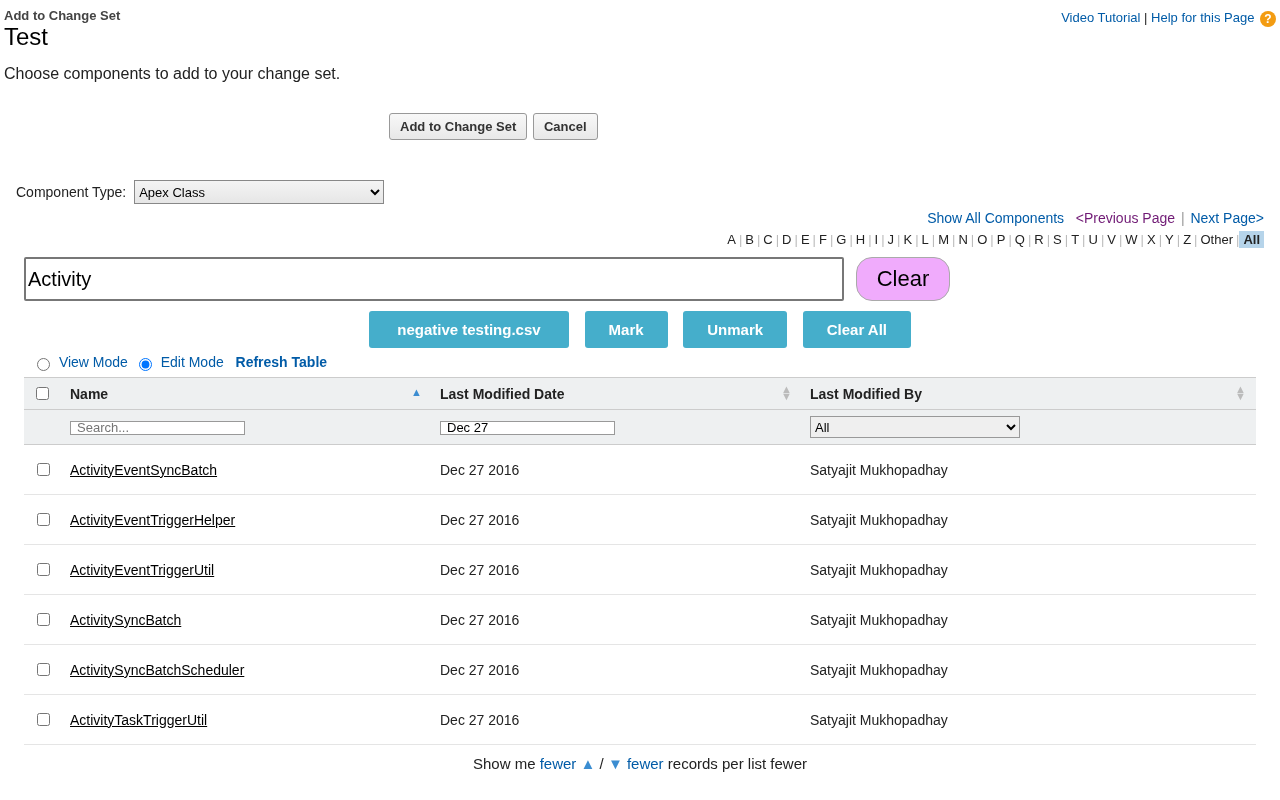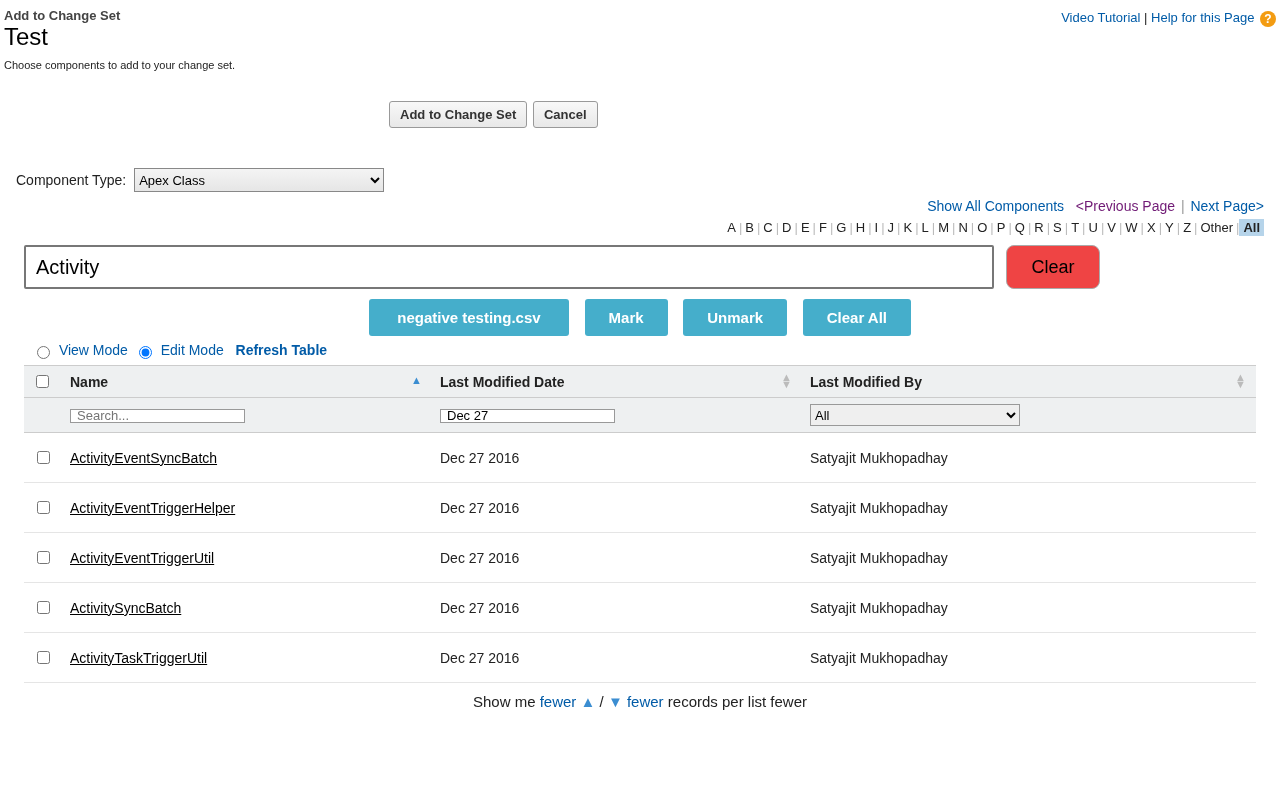--- a/index.html
+++ b/index.html
@@ -14,21 +14,21 @@
   .top-row { display: flex; justify-content: space-between; align-items: flex-start; }
   .page-subtitle { font-size: 13px; color: #444; font-weight: bold; margin: 4px 0 0 0; }
   .page-title { font-size: 24px; font-weight: normal; margin: 0 0 8px 0; color: #000; }
   .help-links { text-align: right; font-size: 13px; margin-top: 6px; }
   .help-links a { color: #015ba7; text-decoration: none; }
   .help-icon {
     display: inline-block; width: 16px; height: 16px; border-radius: 50%;
     background: #f39c12; color: #fff; text-align: center; line-height: 16px;
     font-size: 12px; font-weight: bold; vertical-align: middle; margin-left: 2px;
   }
-  .description { margin: 0 0 30px 0; font-size: 11px; color: #222; }
+  .description { margin: 6px 0 30px 0; font-size: 16px; color: #222; }
   .button-row { text-align: left; margin: 0 0 40px 385px; }
   .std-btn {
     background: linear-gradient(#f8f8f8, #e8e8e8);
     border: 1px solid #999; border-radius: 3px;
     padding: 5px 10px; font-size: 13px; font-weight: bold; color: #333;
     cursor: pointer; margin-right: 2px;
   }
   .comp-type-row { margin: 8px 0 6px 12px; font-size: 14px; }
   .comp-type-row label { color: #222; margin-right: 4px; }
   .comp-type-row select {
@@ -39,26 +39,26 @@
   .pager-row a { color: #015ba7; text-decoration: none; }
   .pager-row .disabled { color: #701a75; }
   .pager-row .sep { color: #999; padding: 0 2px; }
   .alpha-row { text-align: right; font-size: 13px; padding-right: 12px; margin-bottom: 10px; }
   .alpha-row span { padding: 0 3px; color: #222; }
   .alpha-row span.sep { color: #bbb; padding: 0; }
   .alpha-row span.other { color: #222; }
   .alpha-row span.selected { background: #b6d4ea; padding: 1px 4px; font-weight: bold; }
   .search-row { display: flex; align-items: center; gap: 12px; margin: 8px 0 8px 20px; }
   .big-input {
-    width: 970px; height: 44px; font-size: 20px; padding: 4px 10px;
+    width: 820px; height: 44px; font-size: 20px; padding: 4px 2px;
     border: 2px solid #777; border-radius: 2px;
   }
   .clear-btn {
-    width: 94px; height: 44px; font-size: 18px; background: #ef4444;
-    border: 1px solid #aaa; border-radius: 8px; cursor: pointer;
+    width: 94px; height: 44px; font-size: 22px; background: #f0abfc;
+    border: 1px solid #aaa; border-radius: 16px; cursor: pointer;
   }
   .action-row { text-align: center; margin: 10px 0 6px 0; }
   .teal-btn {
     display: inline-block; background: #45aecb;
     color: #fff; border: none; border-radius: 3px;
     padding: 10px 24px; font-size: 15px; font-weight: bold; margin: 0 6px; cursor: pointer;
   }
   .mode-row { margin: 2px 0 6px 28px; font-size: 14px; }
   .mode-row a { color: #015ba7; text-decoration: none; margin: 0 2px; }
   .mode-row input { vertical-align: middle; }
@@ -192,20 +192,26 @@
         <td>Satyajit Mukhopadhay</td>
       </tr>
       <tr>
         <td class="cb"><input type="checkbox" style=""></td>
         <td><a href="#" class="row-link">ActivitySyncBatch</a></td>
         <td>Dec 27 2016</td>
         <td>Satyajit Mukhopadhay</td>
       </tr>
       <tr>
         <td class="cb"><input type="checkbox" style=""></td>
+        <td><a href="#" class="row-link">ActivitySyncBatchScheduler</a></td>
+        <td>Dec 27 2016</td>
+        <td>Satyajit Mukhopadhay</td>
+      </tr>
+      <tr>
+        <td class="cb"><input type="checkbox" style=""></td>
         <td><a href="#" class="row-link">ActivityTaskTriggerUtil</a></td>
         <td>Dec 27 2016</td>
         <td>Satyajit Mukhopadhay</td>
       </tr>
     </tbody>
 </table>
 
 <div class="footer-pager">
   <span>Show me </span>
   <a href="#"><span>fewer</span> <span class="tri-up">▲</span></a>

